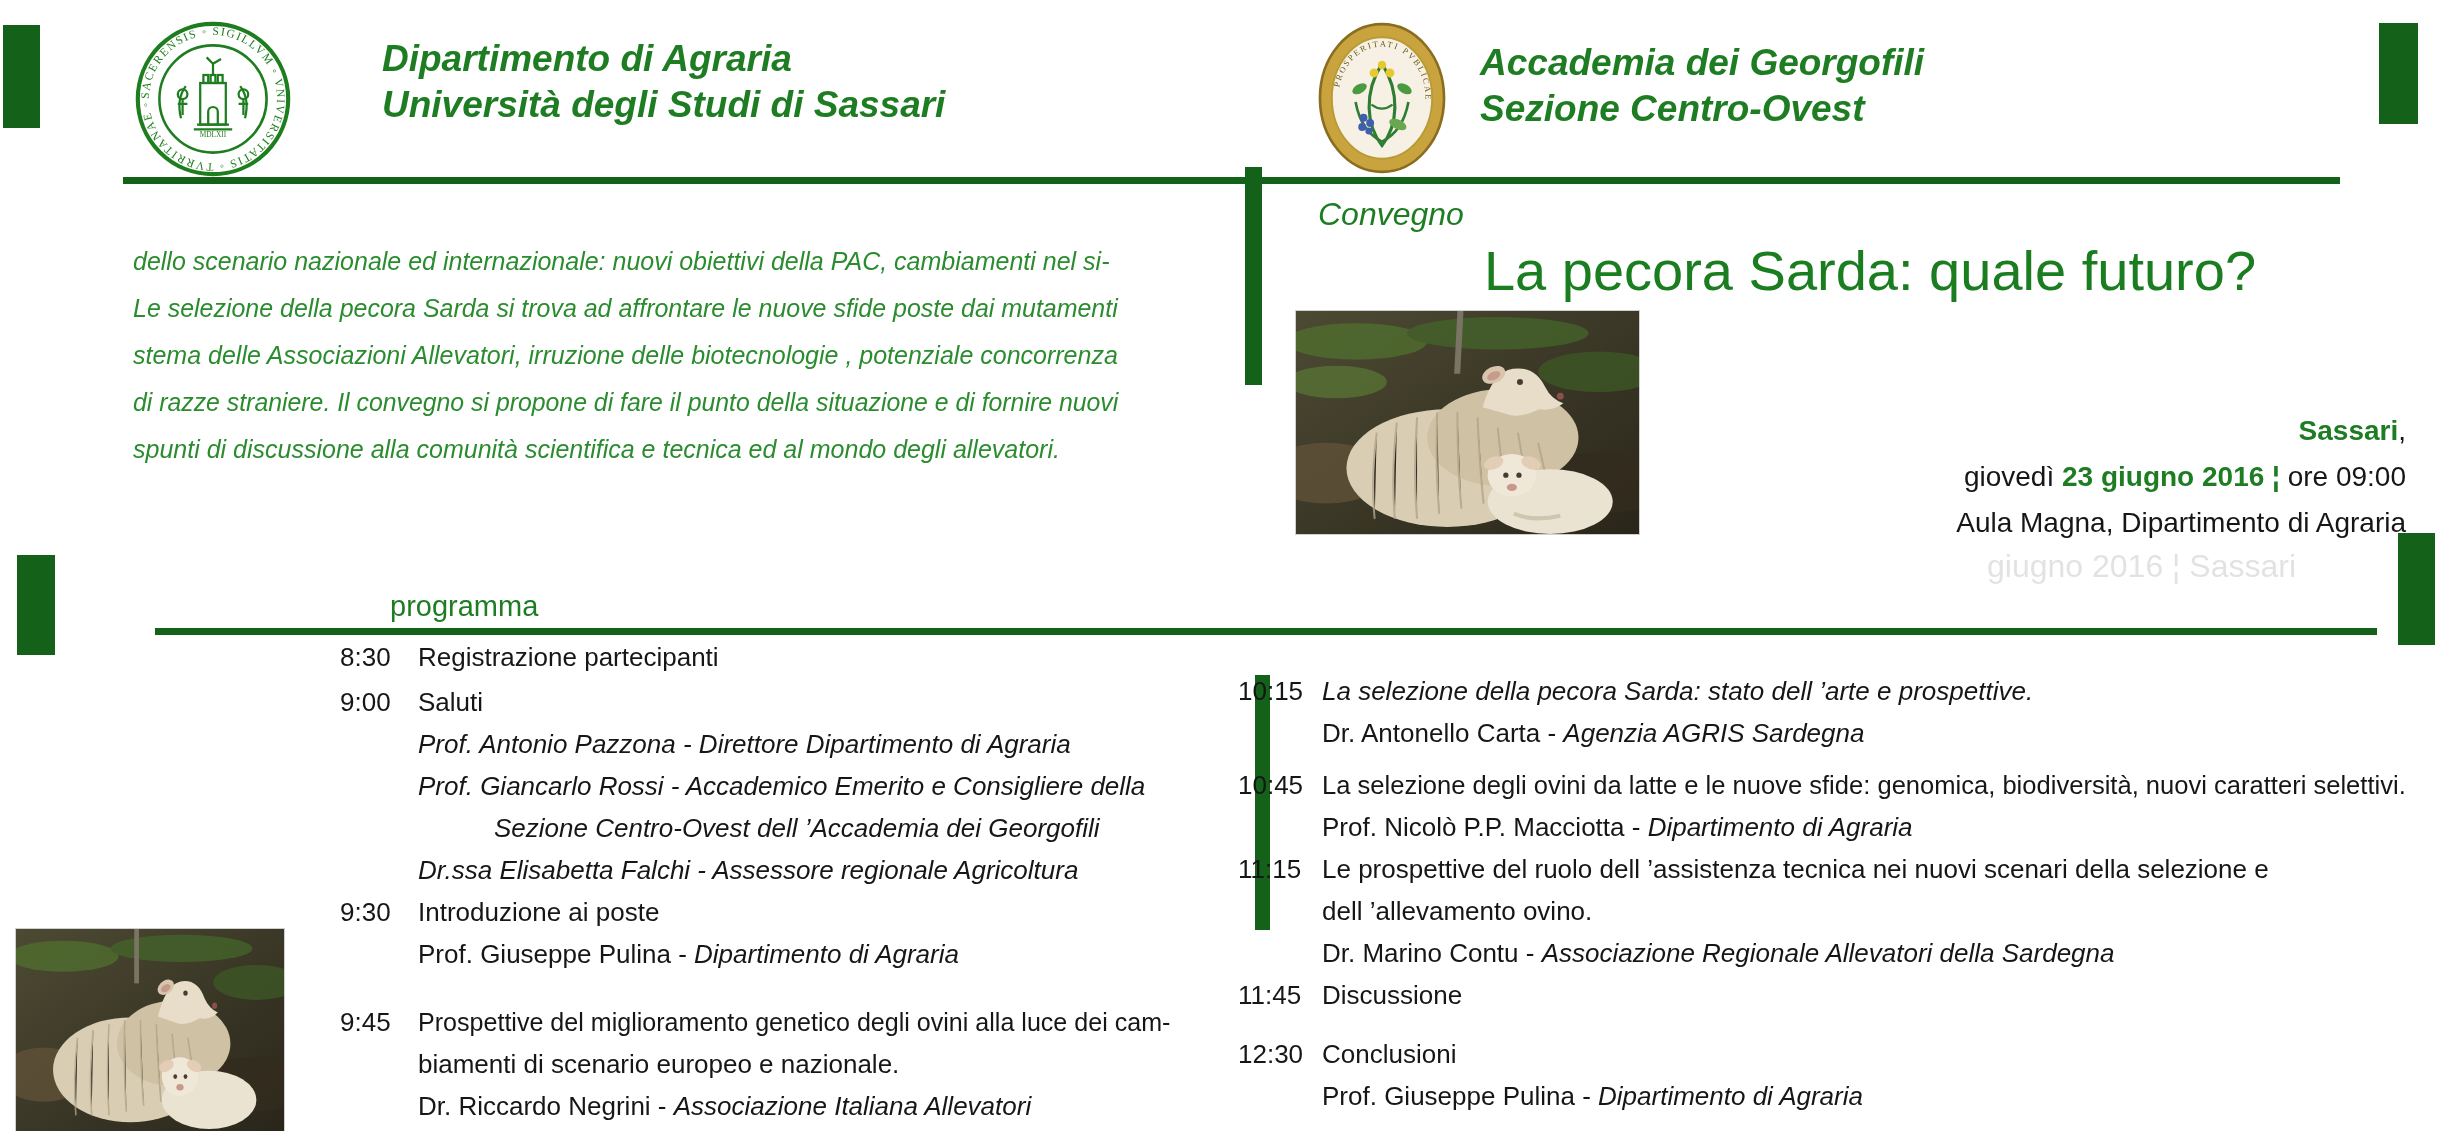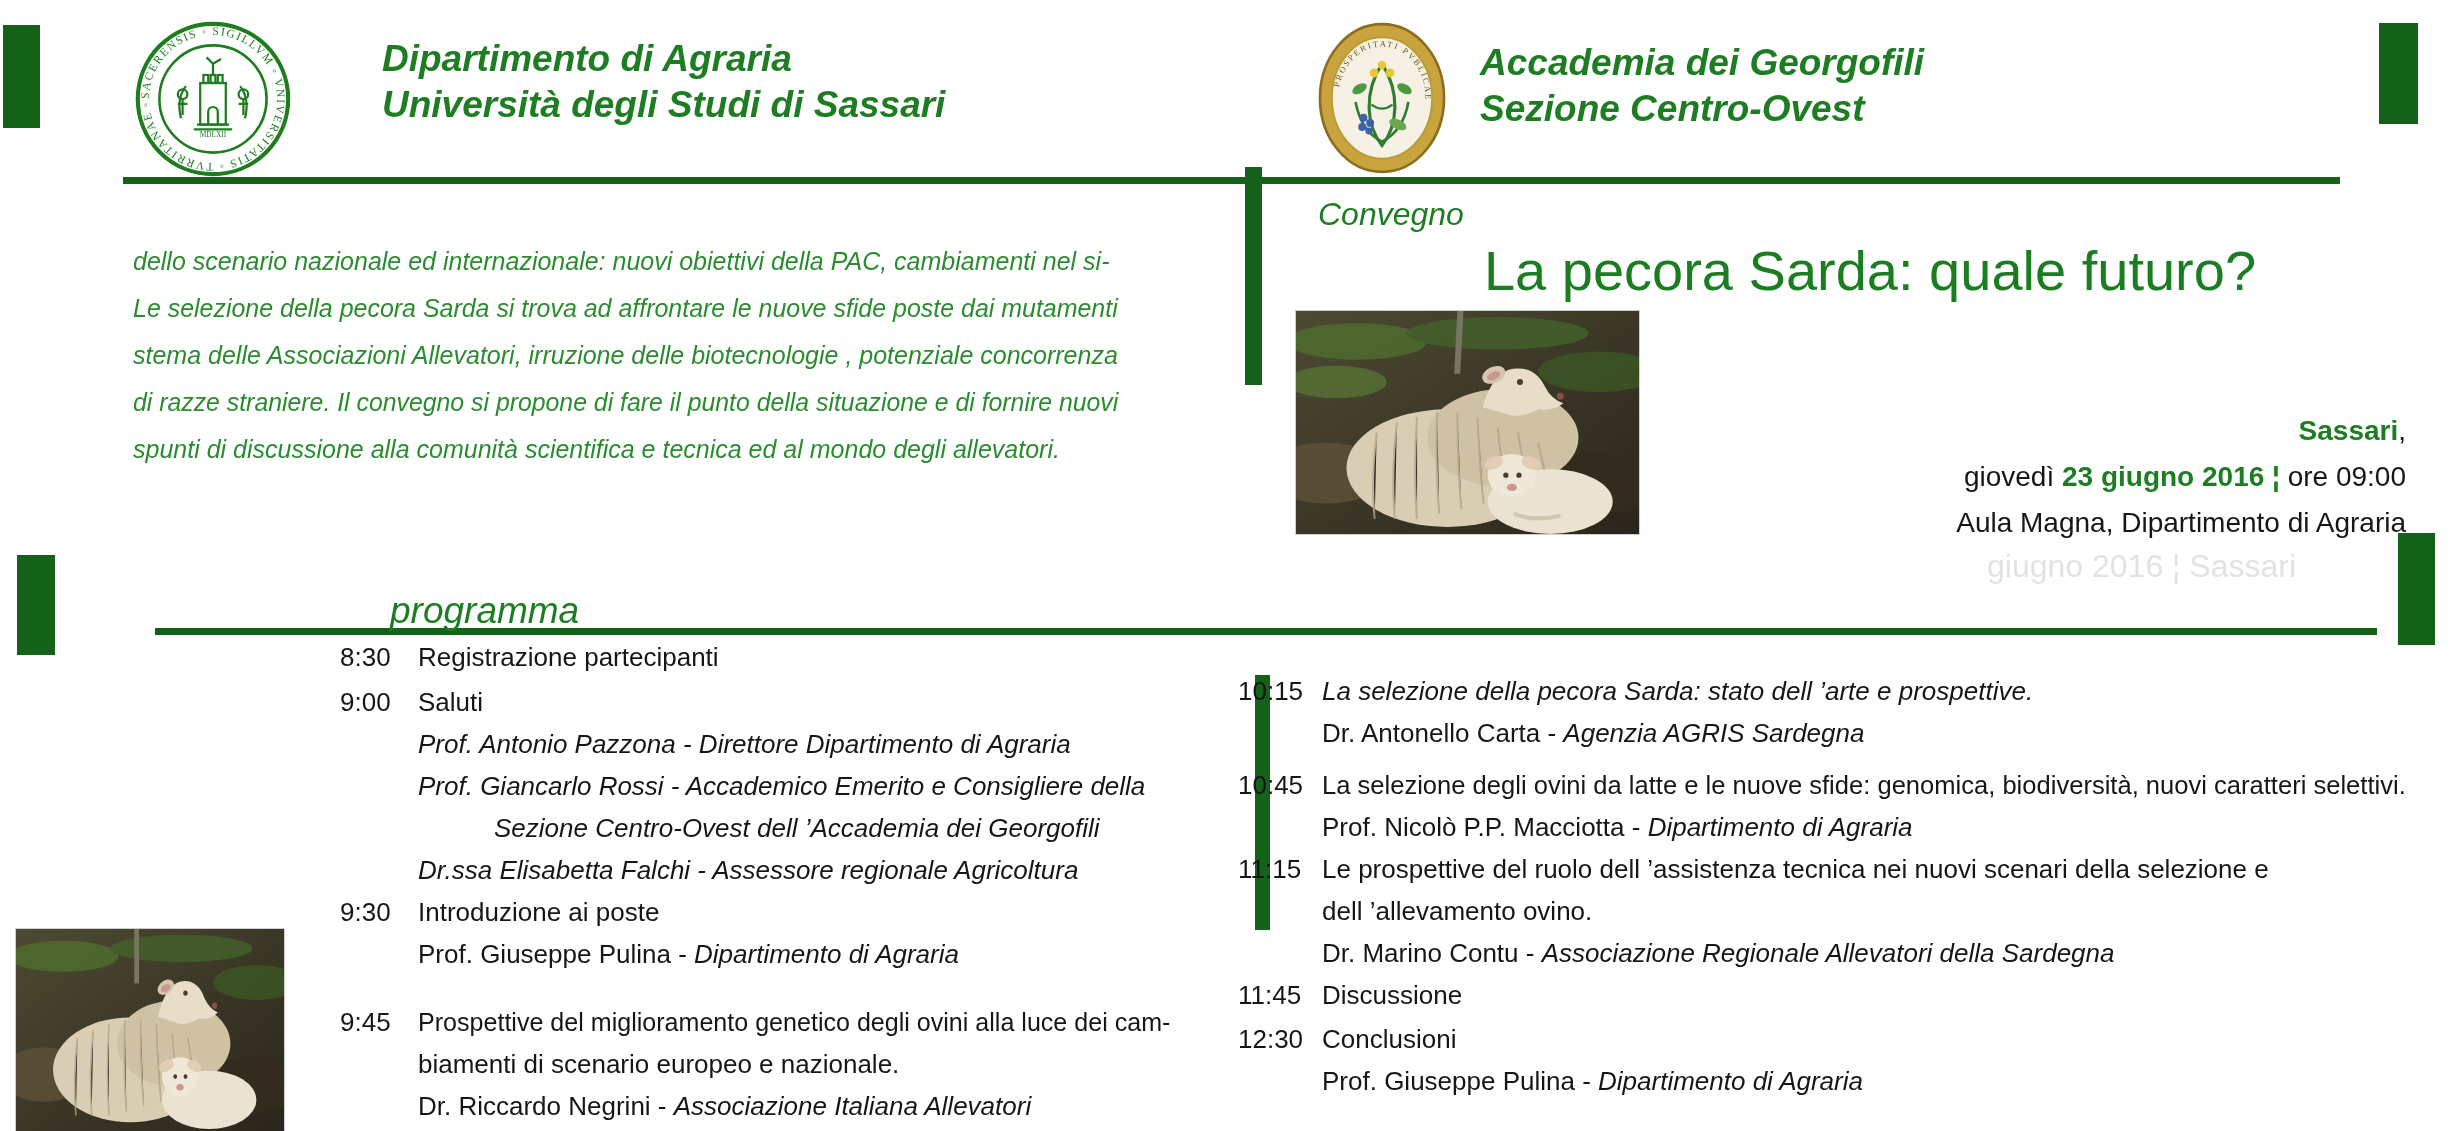--- a/index.html
+++ b/index.html
@@ -25,30 +25,30 @@
   .intro .pline{display:block;height:47px;line-height:47px}
 
   
   .kicker{position:absolute;left:1318px;top:196px;color:var(--green-text);font-style:italic;font-size:32px;white-space:nowrap}
   .title{position:absolute;left:1470px;top:238px;width:800px;text-align:center;color:#1a7e20;font-size:56px;white-space:nowrap}
   .dateblock{position:absolute;right:51px;top:408px;text-align:right;font-size:28px;line-height:46px;color:var(--ink);white-space:nowrap}
   .dateblock .g{color:var(--green-text);font-weight:bold}
   .ghost{position:absolute;right:161px;top:548px;font-size:32px;color:var(--ghost);opacity:.75;filter:blur(.6px);white-space:nowrap}
 
   
-  .prog-label{position:absolute;left:390px;top:590px;color:var(--green-text);font-style:italic;font-size:37px;white-space:nowrap}
+  .prog-label{position:absolute;left:390px;top:590px;color:var(--green-text);font-size:29px;white-space:nowrap}
   .col{position:absolute;font-size:26px}
   .col-left{left:340px;top:636px;width:830px}
   .col-right{left:1238px;top:670px;width:1168px}
   .entry{display:block}
   .col-left .entry{margin-bottom:0}
   .col-left .entry:nth-child(1){margin-bottom:3px}
   .col-left .entry:nth-child(3){margin-bottom:26px}
   .col-right .entry:nth-child(1){margin-bottom:10px}
-  .col-right .entry:nth-child(4){margin-bottom:2px}
+  .col-right .entry:nth-child(4){margin-bottom:17px}
   .prow{display:flex;align-items:flex-start;height:42px;line-height:42px}
   .time{flex:0 0 64px;white-space:nowrap}
   .col-right .time{flex:0 0 68px}
   .ptext{flex:1 1 auto;min-width:0;padding-left:14px}
   .col-right .ptext{padding-left:16px}
   .fitline{display:inline-block;white-space:nowrap;transform-origin:left center}
   .it{font-style:italic}
   .ind1{padding-left:90px}
 
   

